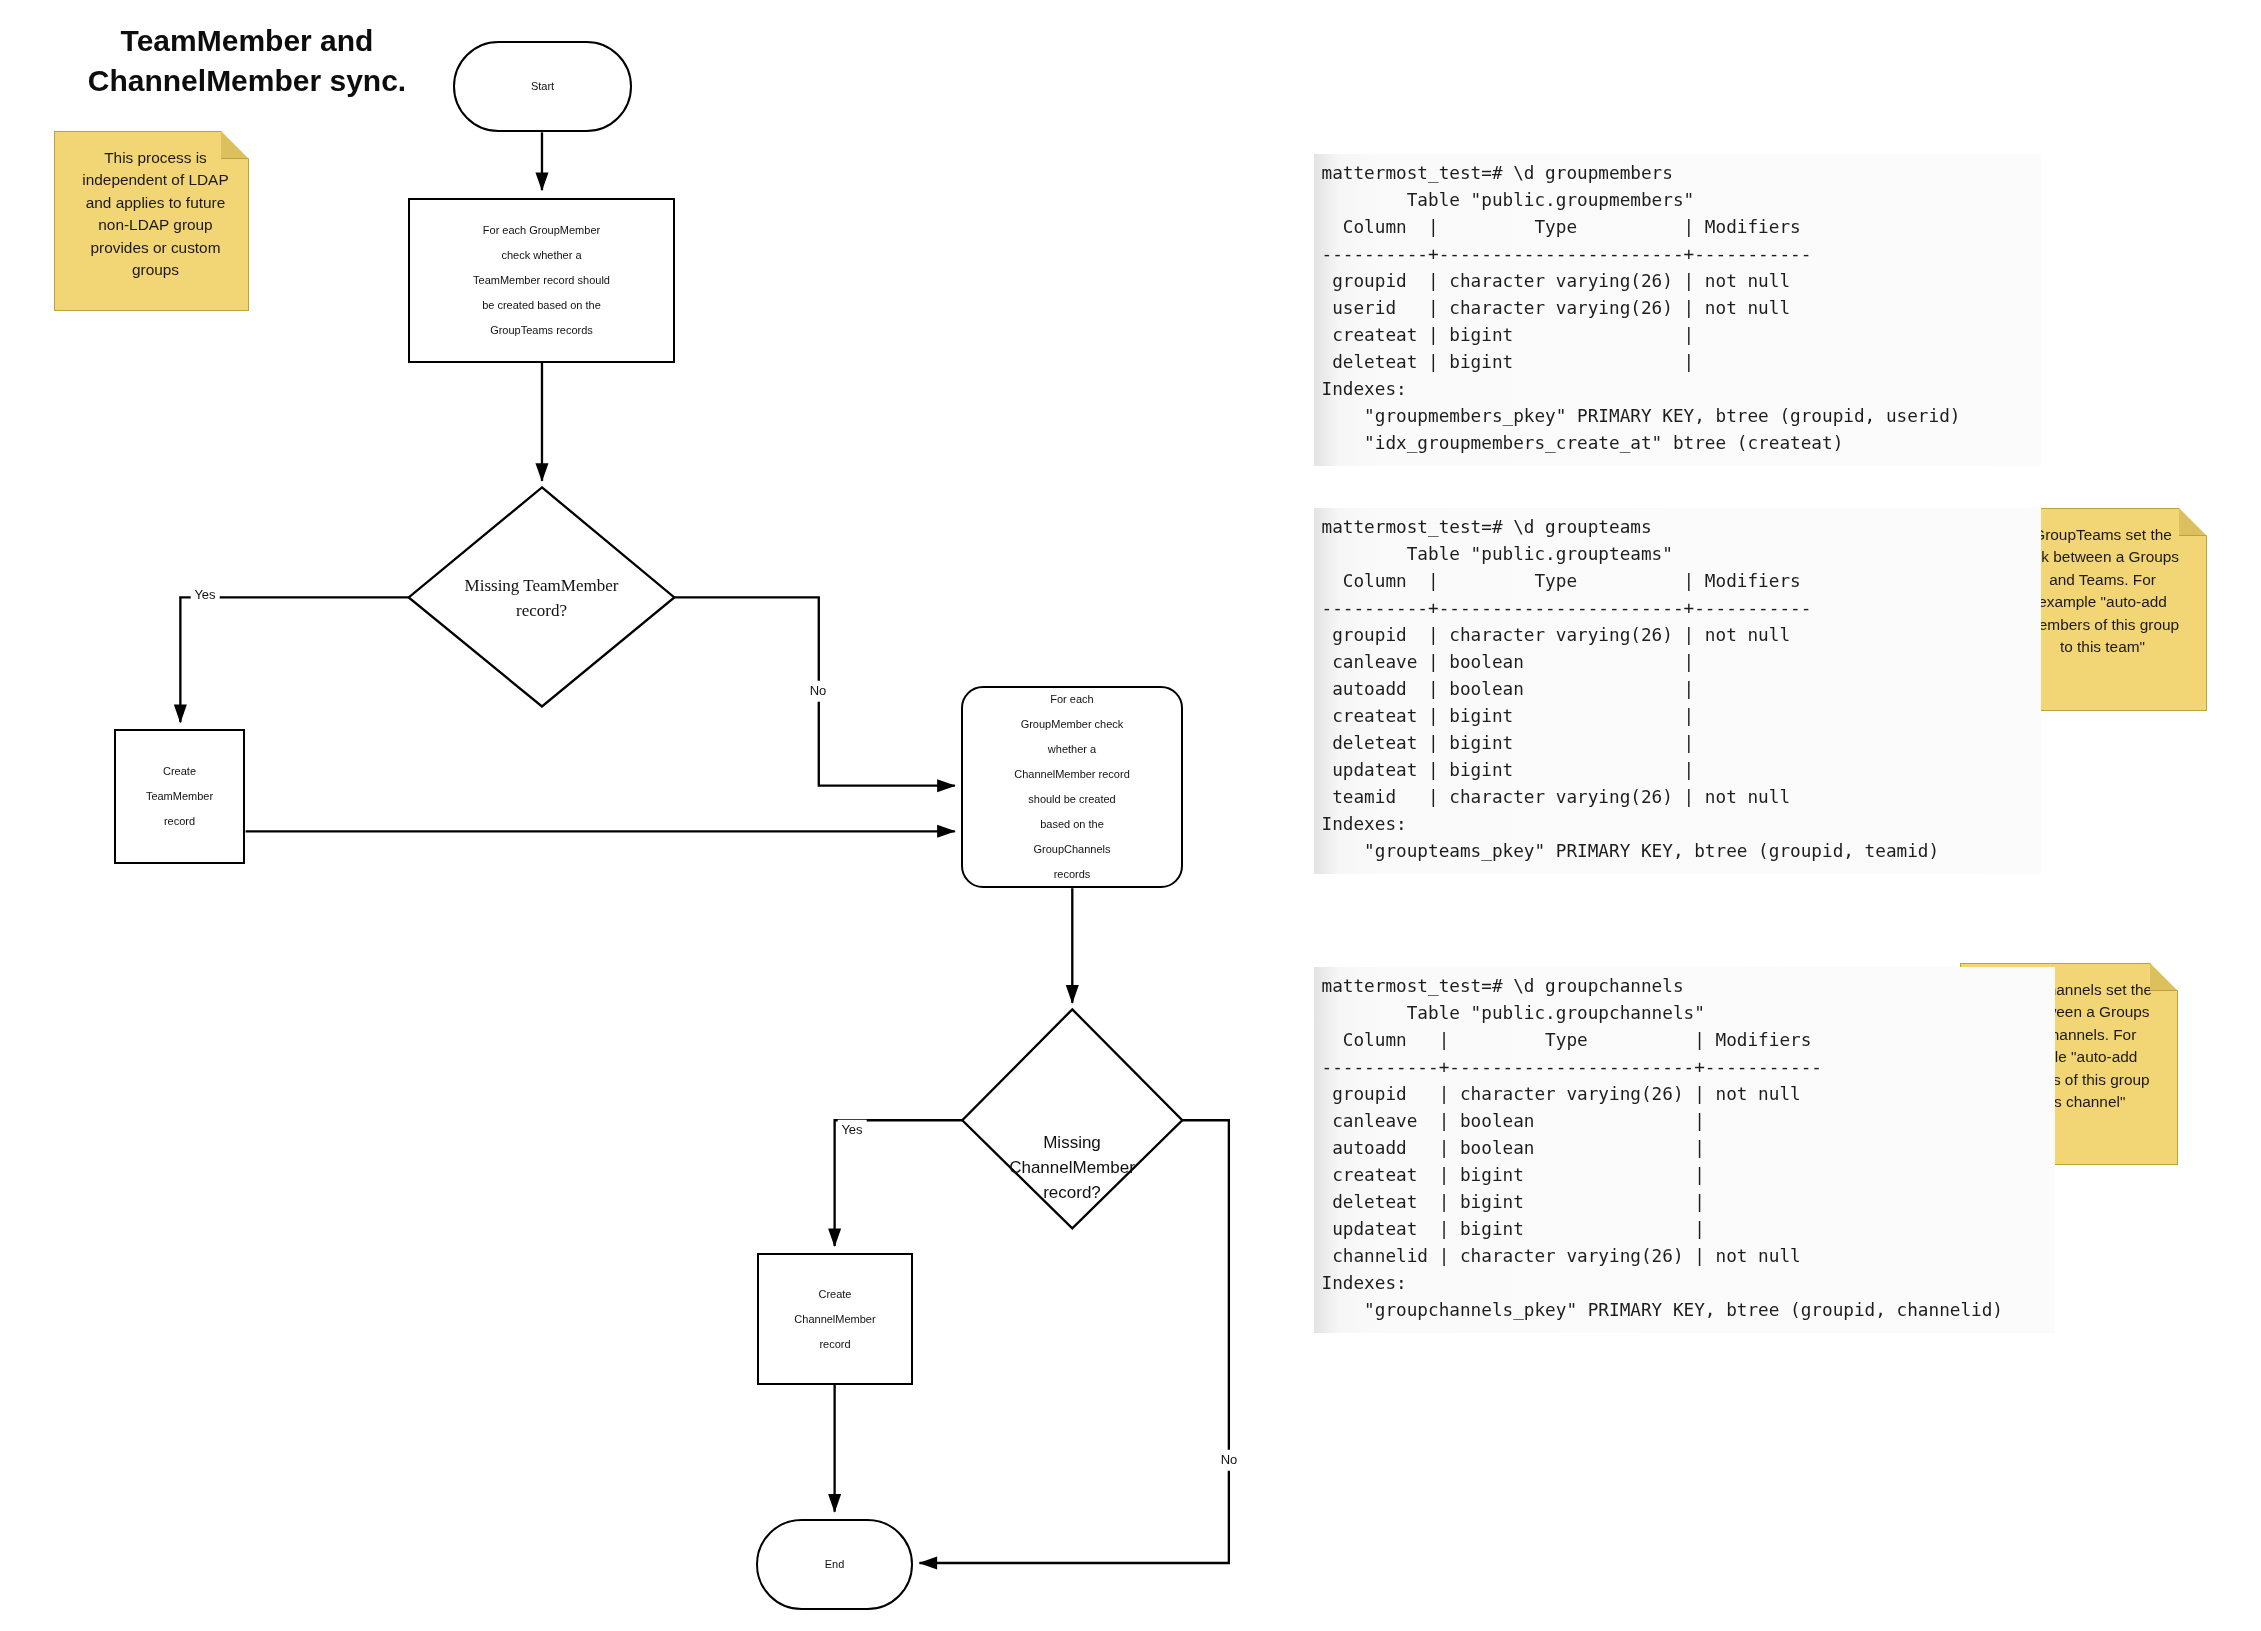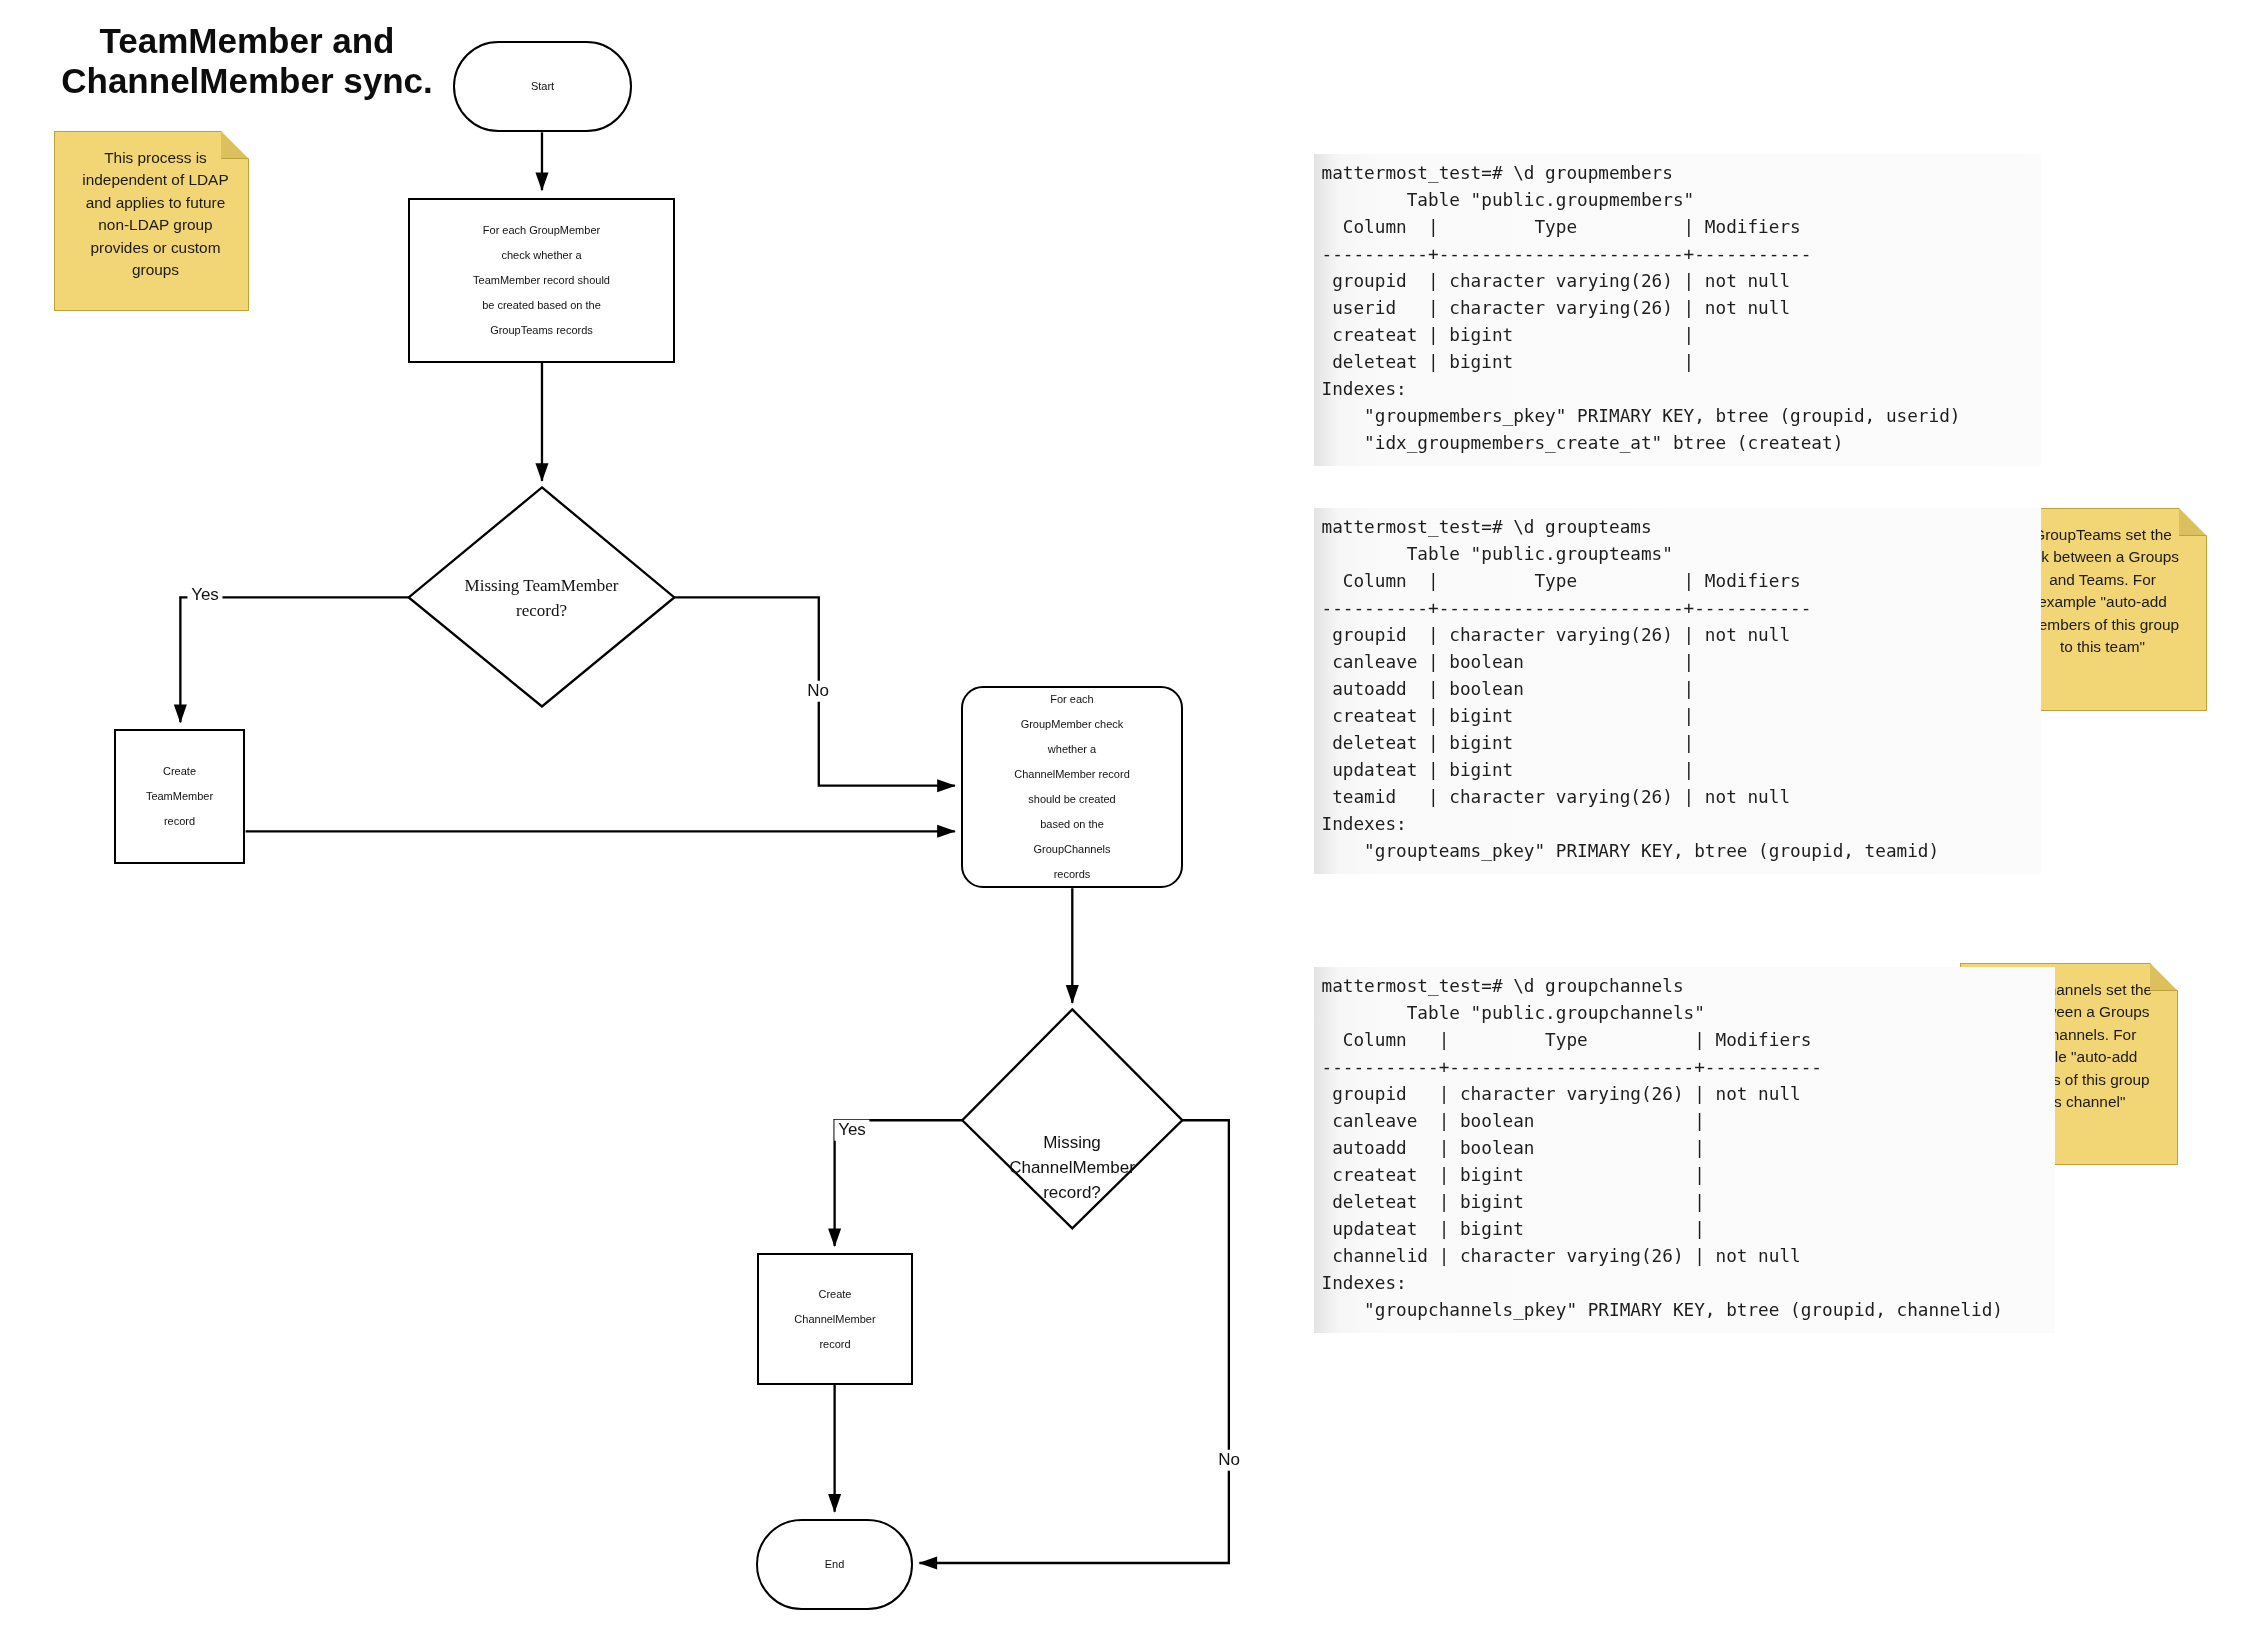--- a/index.html
+++ b/index.html
@@ -3,37 +3,37 @@
 <meta charset="utf-8">
 <style>
   html,body{margin:0;padding:0;background:#ffffff;}
   .canvas{
     position:relative;width:2262px;height:1631px;background:#ffffff;
     font-family:"Liberation Sans", sans-serif;color:#111;overflow:hidden;
   }
   .wires{position:absolute;left:0;top:0;pointer-events:none;}
   .title{
     position:absolute;left:37px;top:20.5px;width:420px;
-    font-size:35px;font-weight:bold;line-height:40px;text-align:center;
+    font-size:30px;font-weight:bold;line-height:40px;text-align:center;
     white-space:pre-line;color:#0d0d0d;
   }
   .node{
     position:absolute;background:#fff;border:2.8px solid #000;
     display:flex;align-items:center;justify-content:center;
     font-size:11px;line-height:25px;text-align:center;white-space:pre-line;
     box-sizing:border-box;
   }
   .stadium{border-radius:46px;}
   .diamond-text{
     position:absolute;display:flex;align-items:center;justify-content:center;
     font-size:17px;line-height:25px;text-align:center;white-space:pre-line;
   }
   .elabel{
     position:absolute;transform:translate(-50%,-50%);
-    background:#fff;padding:0 3.7px;font-size:17px;line-height:20.5px;
+    background:#fff;padding:0 3.7px;font-size:13px;line-height:20.5px;
   }
   .note{
     position:absolute;background:#f2d574;border:1.9px solid #bda23c;
     box-sizing:border-box;
     clip-path:polygon(0 0, calc(100% - 28px) 0, 100% 28px, 100% 100%, 0 100%);
     display:flex;align-items:flex-start;justify-content:center;padding-left:8px;
   }
   .note-fold{
     position:absolute;top:-0.9px;right:-0.9px;width:28px;height:28px;
     background:#dcc05e;border-bottom:1.9px solid #bda23c;box-sizing:border-box;

